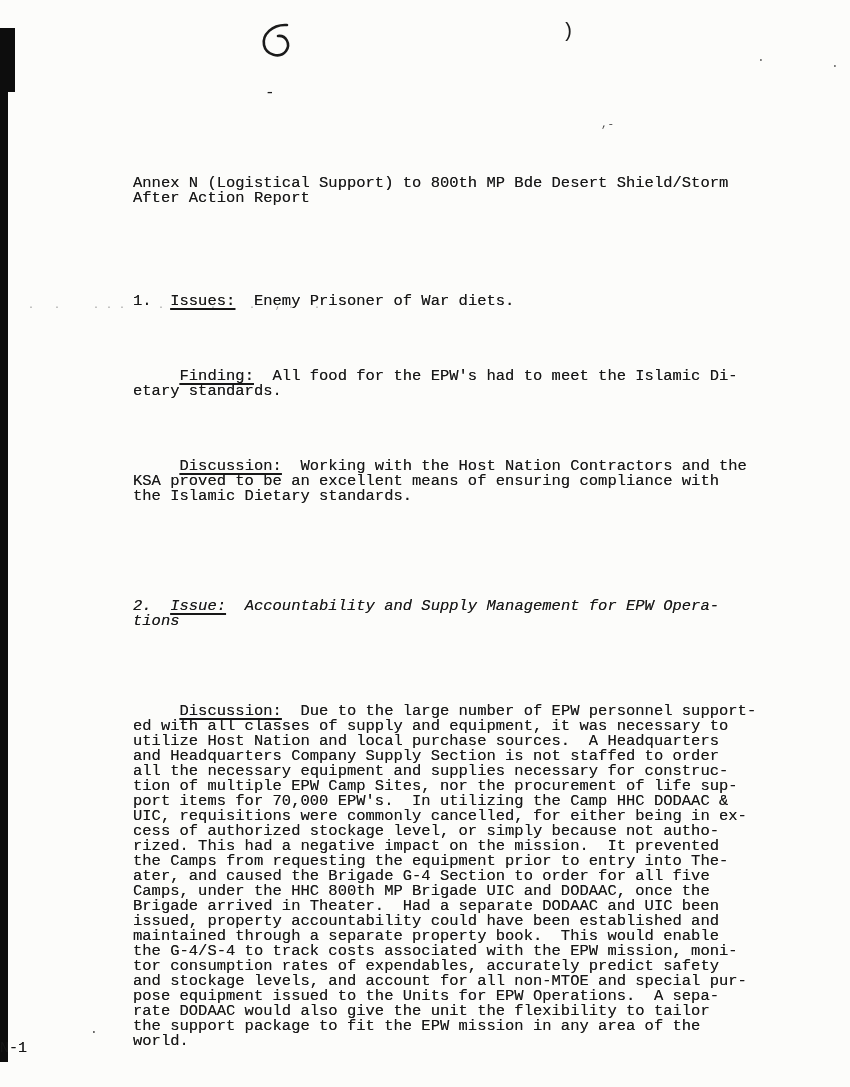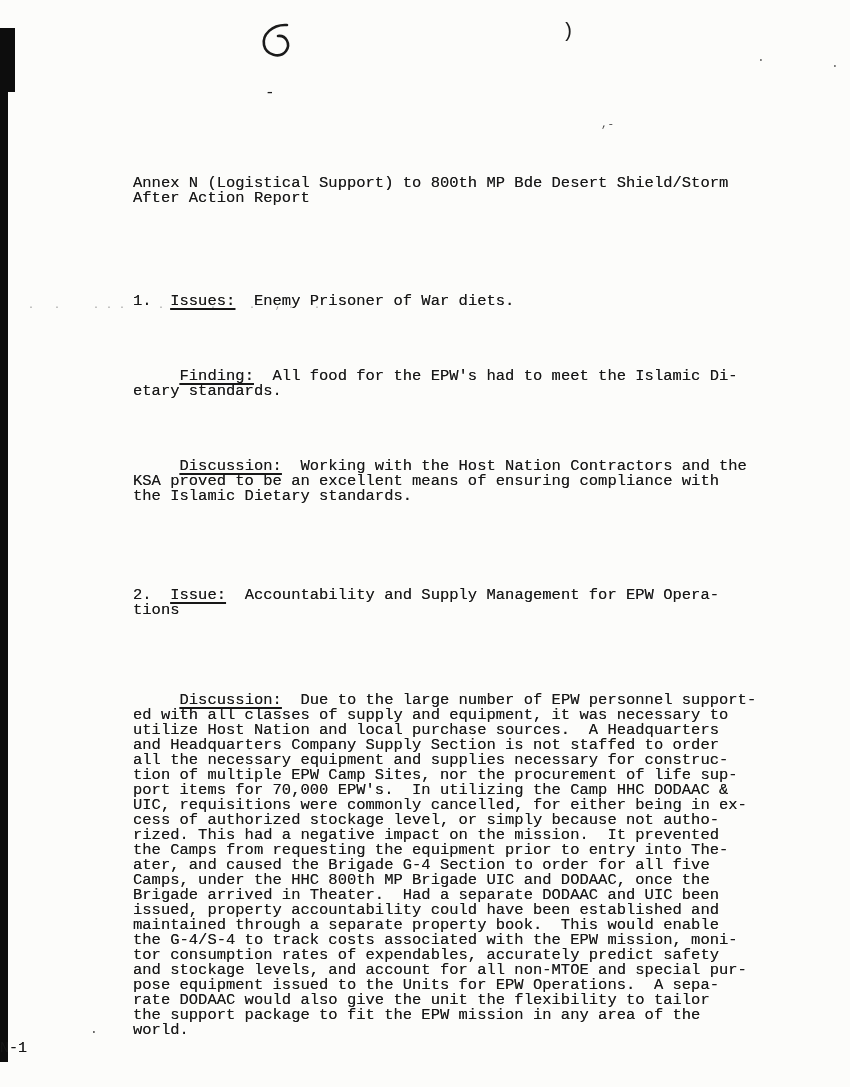--- a/index.html
+++ b/index.html
@@ -36,21 +36,21 @@
 
   .body-text {
     position: absolute; left: 133px; top: 131px; width: 690px;
     font-size: 15.5px; line-height: 15px;
     white-space: pre-wrap;
     text-shadow: 0 0 .6px rgba(12,12,12,.6);
   }
   .para { margin: 0; }
   .para + .para { margin-top: 15px; }
   .para.gap-lg { margin-top: 43px; }
-  .para.gap-xl { margin-top: 24px; }
+  .para.gap-xl { margin-top: 35px; font-style: italic; }
   .u {
     text-decoration: underline;
     text-decoration-thickness: 1.8px;
     text-underline-offset: 3px;
   }
   .footer {
     position: absolute; left: 0; right: 16px; top: 1040px;
     text-align: left; font-size: 15px;
     text-shadow: 0 0 .6px rgba(12,12,12,.6);
   }

